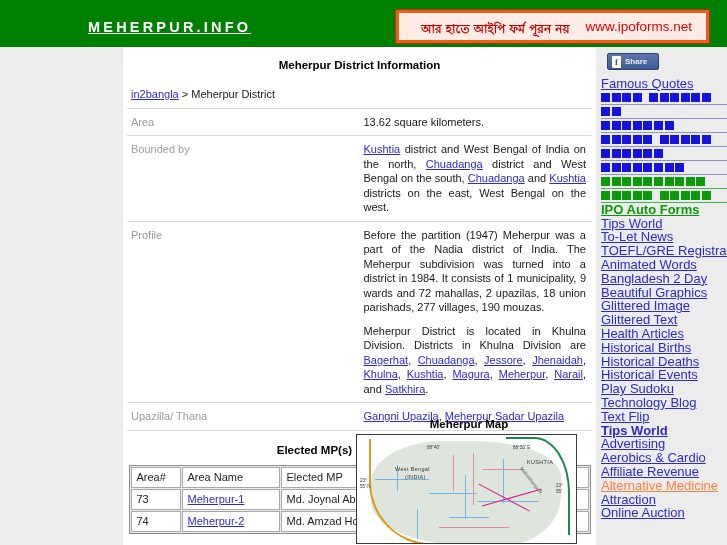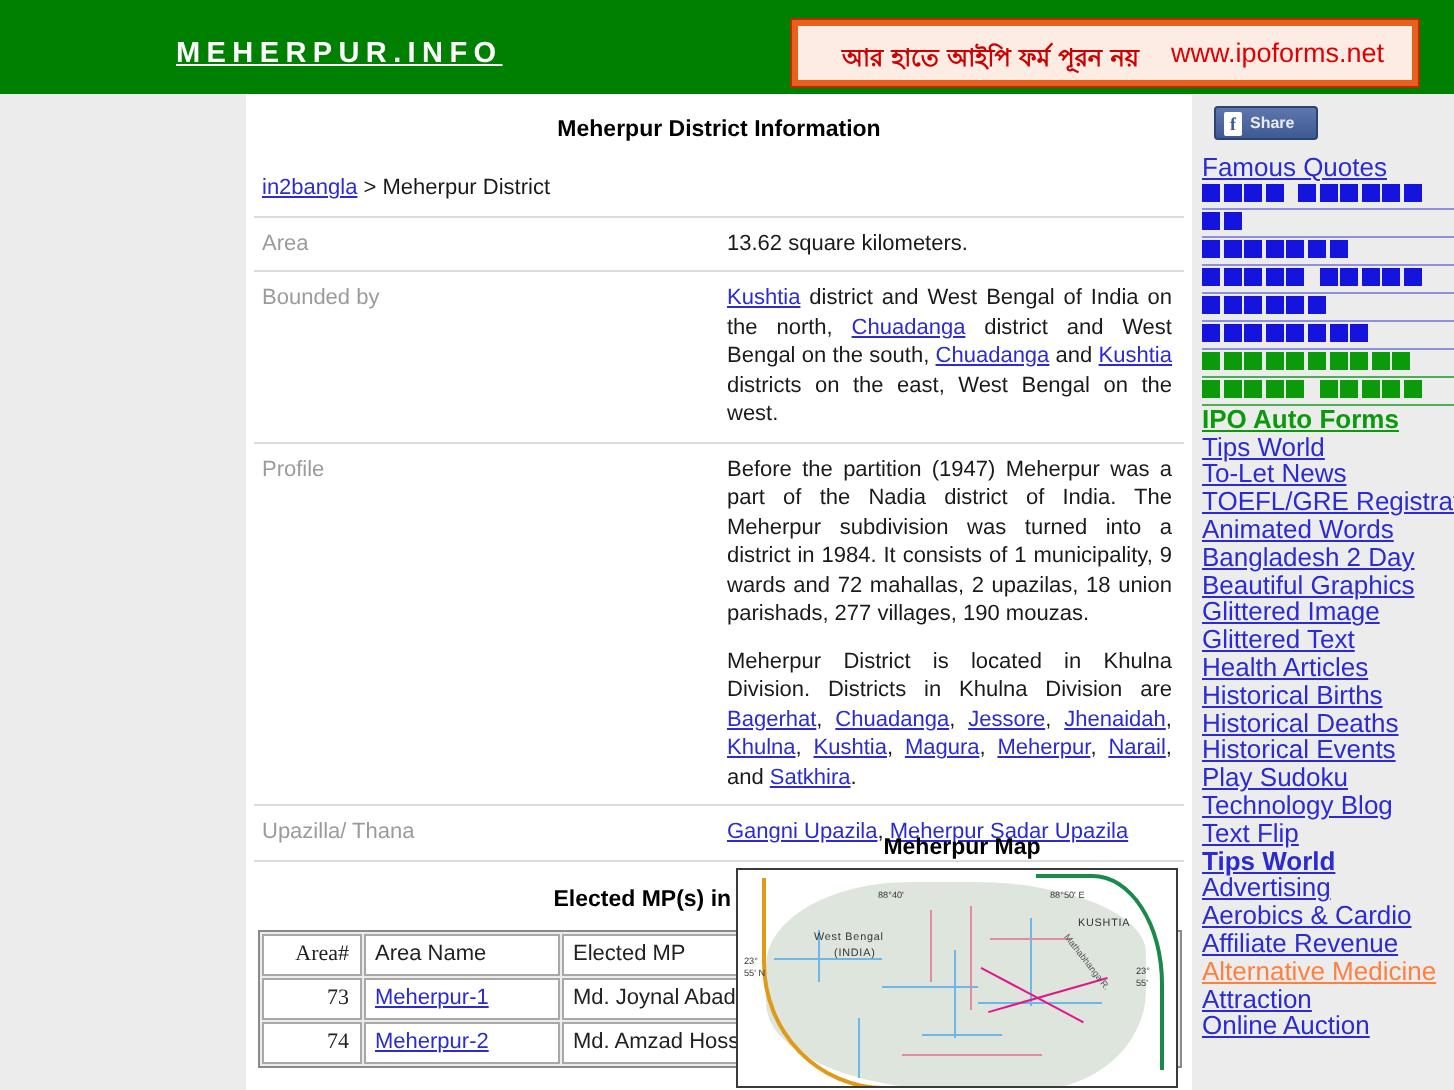--- a/index.html
+++ b/index.html
@@ -82,25 +82,25 @@
   }
   table.mp{
     border-collapse:separate;border-spacing:1px;
     width:462px;margin:0 auto;
     background:#ececec;border:1px solid #8a8a8a;table-layout:fixed;
   }
   table.mp td{
     background:#ffffff;border:1px solid #a8a8a8;
     padding:2px 5px;font-size:11px;height:15px;
   }
-  table.mp td.c{text-align:right;font-family:Liberation Serif, serif;}
+  table.mp td.c{text-align:left;}
   .col1{width:38px;}.col2{width:86px;}.col3{width:132px;}
 
   
-  .map-wrap{position:absolute;left:245px;top:371px;width:226px;}
+  .map-wrap{position:absolute;left:233px;top:371px;width:226px;}
   .map-title{
     text-align:center;font-size:11.5px;font-weight:bold;color:#000;
     padding-bottom:4px;
   }
   .map-box{
     position:relative;width:221px;height:110px;overflow:hidden;
     border:1px solid #3a3a3a;background:#ffffff;box-sizing:border-box;
   }
   .map-land{
     position:absolute;left:14px;top:6px;width:190px;height:104px;

